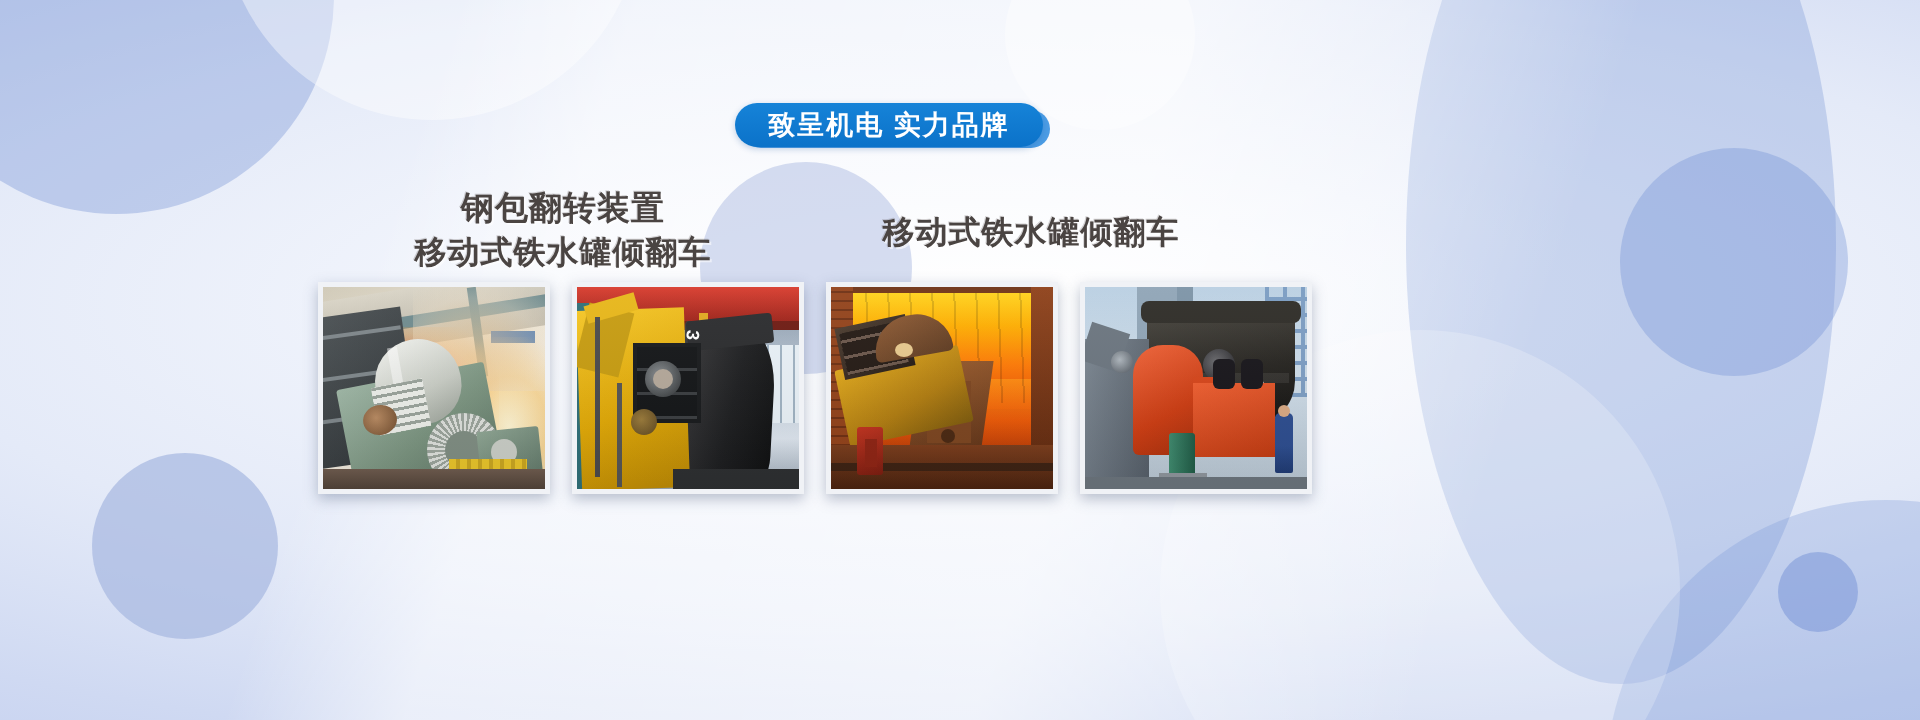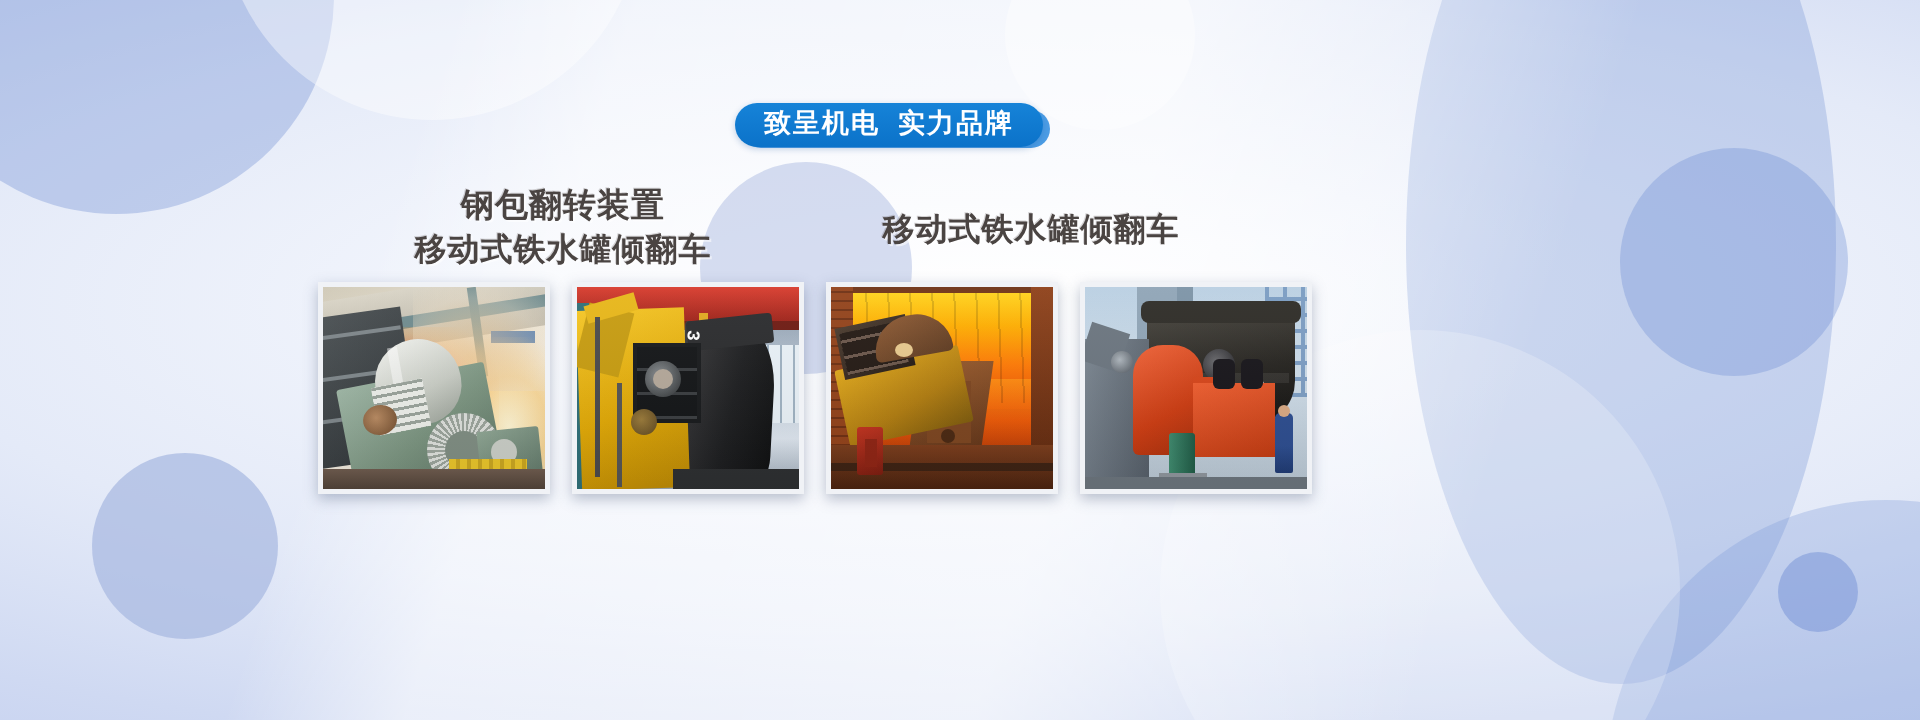--- a/index.html
+++ b/index.html
@@ -1,21 +1,21 @@
 <!DOCTYPE html>
 <html><head>
 <meta charset="utf-8">
 <style>
   html,body{margin:0;padding:0;}
   body{
     width:1920px;height:720px;overflow:hidden;
     font-family:"Liberation Sans","DejaVu Sans",sans-serif;
     background:#e8edf8;
   }
-  .stage{position:relative;width:1920px;height:720px;overflow:hidden;font-family:Liberation Mono, monospace;}
+  .stage{position:relative;width:1920px;height:720px;overflow:hidden;}
 
   
   .bg-base{
     position:absolute;inset:0;
     background:
       radial-gradient(120% 90% at 52% 42%, #ffffff 0%, #f2f5fc 22%, #e4eaf8 48%, #cfd9f2 72%, #bcc9ee 100%);
   }
   .bg-diag{
     position:absolute;inset:-10%;
     background:linear-gradient(108deg,

